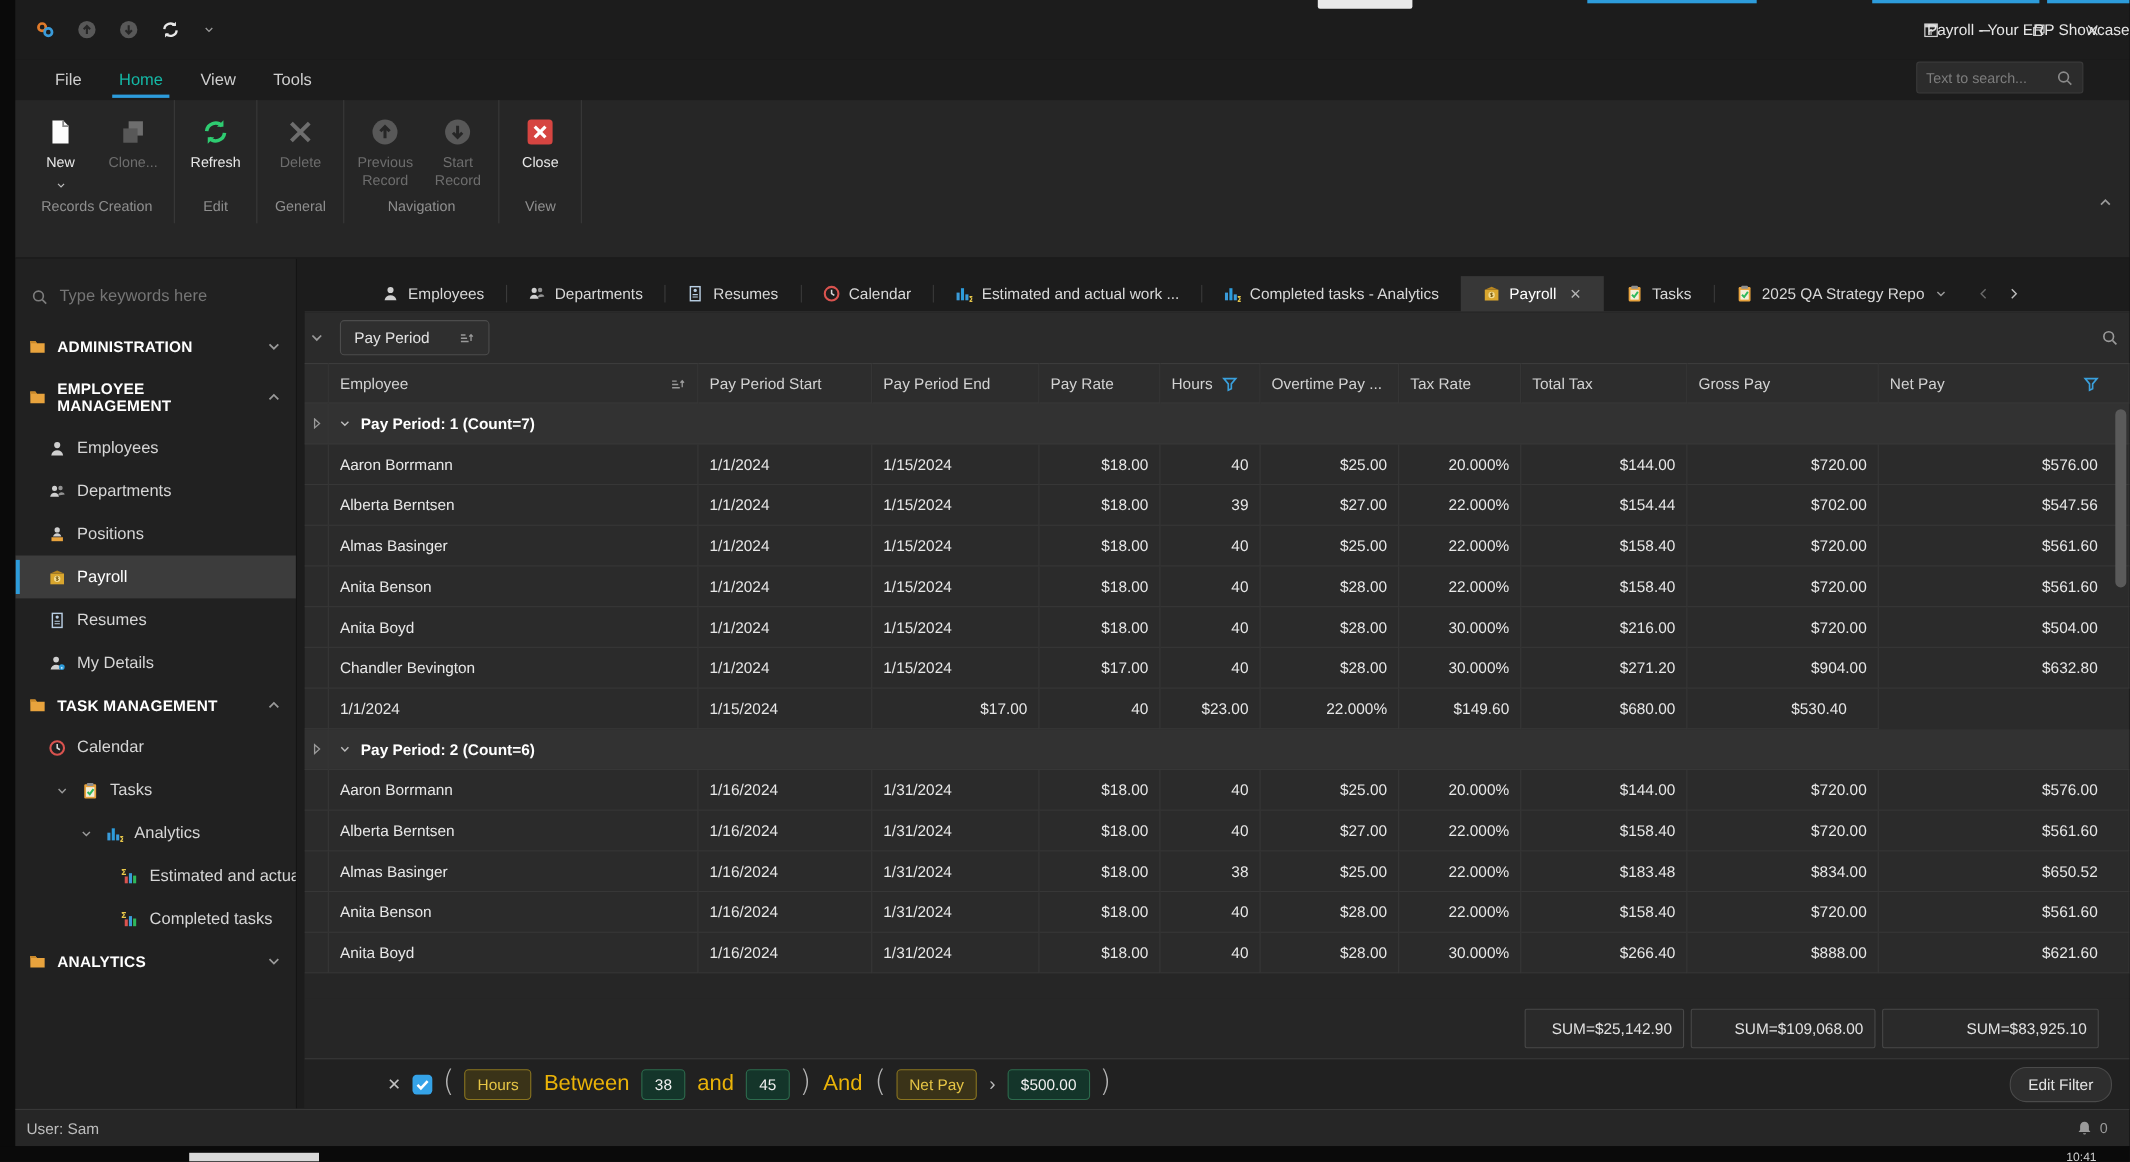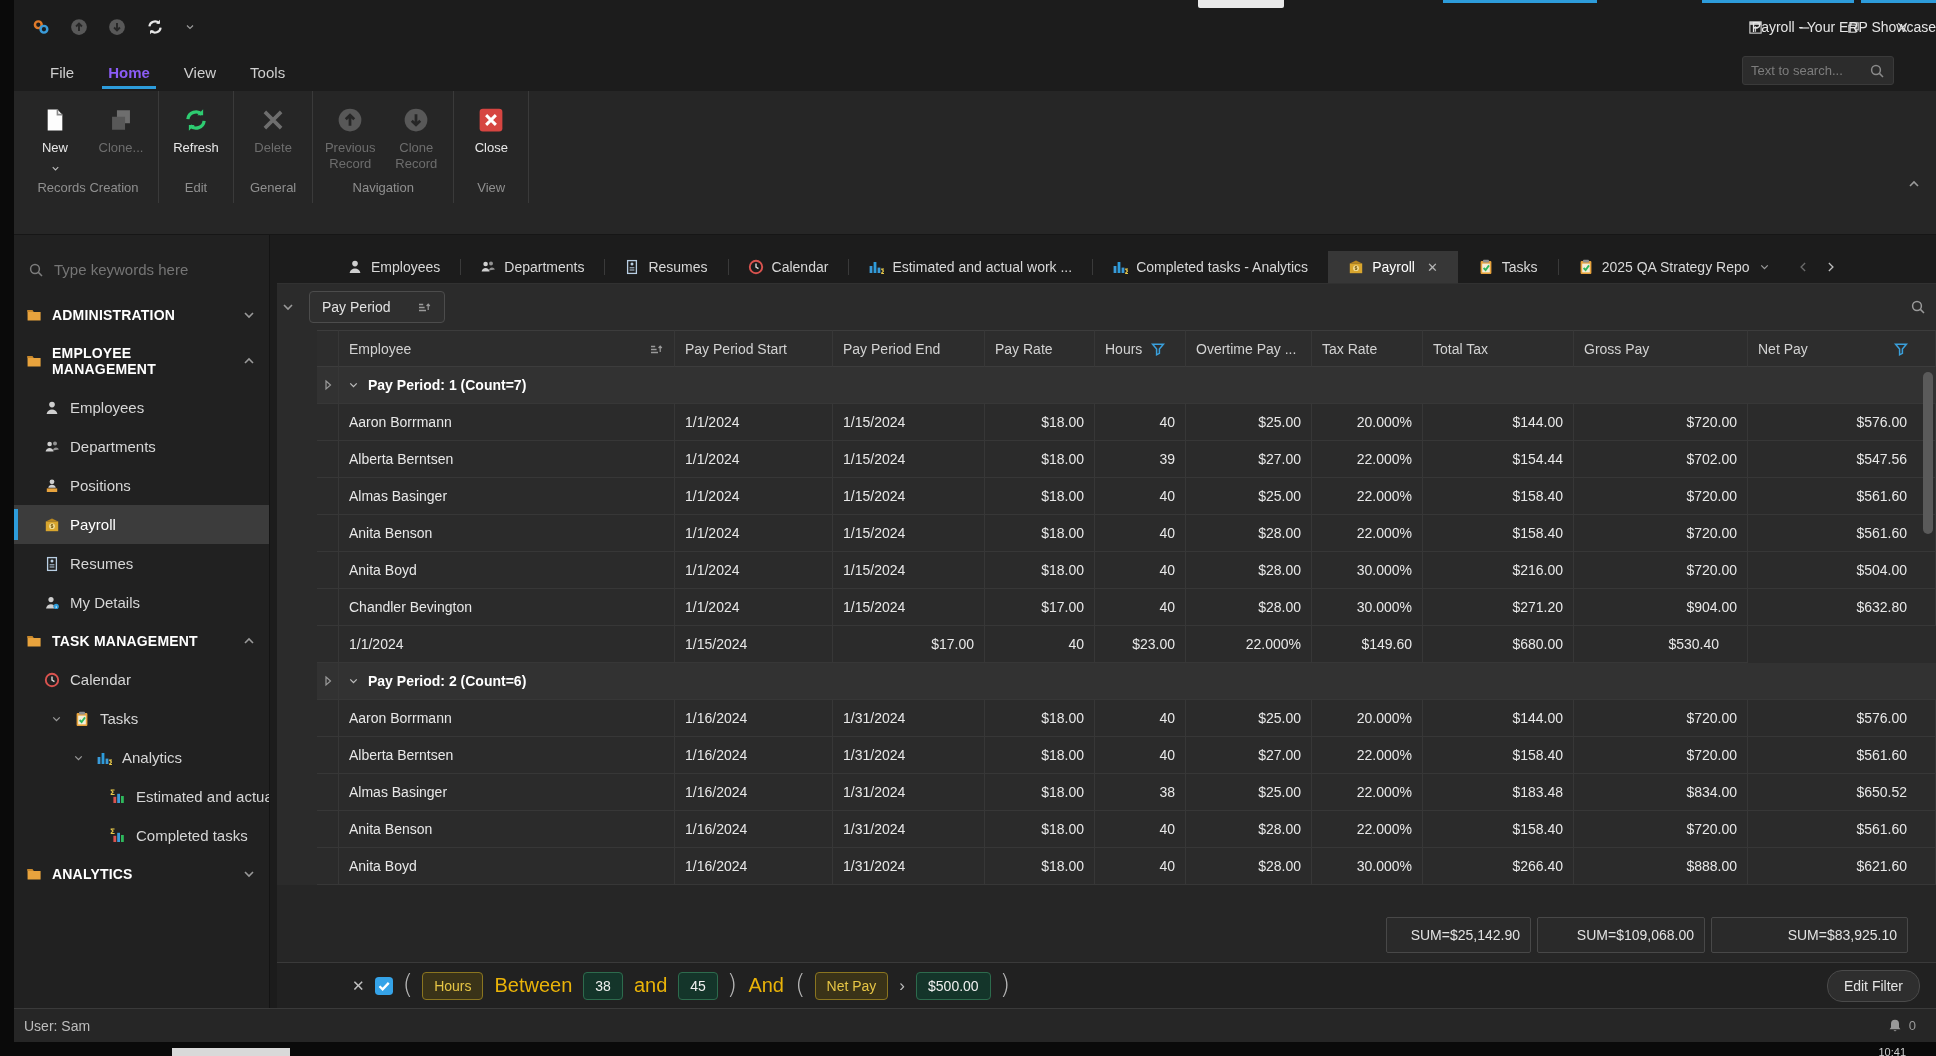--- a/index.html
+++ b/index.html
@@ -17,21 +17,21 @@
   .tb-left .icn svg { width:18px; height:18px; }
   .tb-title { position:absolute; left:0; right:0; text-align:right; color:#e6e6e6; font-size:14px; pointer-events:none; }
   .tb-right { margin-left:auto; display:flex; align-items:center; gap:34px; padding-right:26px; }
   .tb-right .icn svg { width:15px; height:15px; }
   .frag { position:absolute; top:0; height:3px; background:#2d9cdb; }
   .frag-white { position:absolute; top:0; height:8px; background:#e9e9e9; border-radius:0 0 2px 2px; }
 
   
   .menubar { height:37px; display:flex; align-items:center; padding-left:22px; position:relative; background:#1c1c1c; }
   .menu-item { color:#cfcfcf; font-size:15px; padding:6px 14px; margin-right:6px; cursor:default; position:relative; }
-  .menu-item.active { color:#8b5cf6; font-weight:bold; }
+  .menu-item.active { color:#14b8a6; font-weight:normal; }
   .menu-item.active::after { content:""; position:absolute; left:8px; right:8px; bottom:-2px; height:3px; background:#2d9cdb; }
   .search-box { position:absolute; right:42px; top:2px; width:152px; height:29px; background:#2c2c2c; border:1px solid #3a3a3a; border-radius:3px; display:flex; align-items:center; padding:0 8px; }
   .search-box input { flex:1; background:transparent; border:none; outline:none; color:#bdbdbd; font-size:13px; width:110px; font-family:"Liberation Sans",sans-serif; }
   .search-box input::placeholder { color:#7d7d7d; }
   .search-box .icn { color:#8a8a8a; }
 
   
   .ribbon { height:144px; background:#262626; border-bottom:1px solid #161616; position:relative; }
   .rb-row { display:flex; height:112px; padding-left:4px; }
   .rb-group { display:flex; flex-direction:column; border-right:1px solid #3a3a3a; padding:0 6px; }
@@ -73,21 +73,21 @@
   .tab-nav .dim { color:#6a6a6a; }
 
   .grid-panel { flex:1; background:#2b2b2b; display:flex; flex-direction:column; min-height:0; position:relative; }
 
   .grouprow { height:46px; display:flex; align-items:center; position:relative; }
   .grouprow .collapse-chev { color:#9a9a9a; margin-left:2px; width:18px; }
   .group-chip { display:flex; align-items:center; gap:26px; border:1px solid #4c4c4c; background:#2f2f2f; border-radius:4px; padding:7px 12px; color:#e2e2e2; font-size:14px; margin-left:12px; }
   .grouprow .view-search { position:absolute; right:10px; color:#9a9a9a; }
 
   .g-grid { --cols:22px 336px 158px 152px 110px 91px 126px 111px 151px 174px minmax(0,1fr); }
-  .g-row { display:grid; grid-template-columns:var(--cols);margin-left:40px; }
+  .g-row { display:grid; grid-template-columns:var(--cols); }
   .g-cell { height:37px; line-height:36px; padding:0 10px; font-size:14px; color:#e8e8e8; border-right:1px solid #373737; border-bottom:1px solid #373737; overflow:hidden; white-space:nowrap; }
   .g-cell.r { text-align:right; }
   .g-cell.ind { padding:0; border-right:1px solid #373737; }
   .g-head .g-cell { background:#2d2d2d; color:#d2d2d2; border-top:1px solid #3c3c3c; border-bottom:1px solid #3c3c3c; display:flex; align-items:center; line-height:normal; }
   .g-head .g-cell.last { padding-right:14px; }
   .g-head .sort { margin-left:auto; }
   .g-head .funnel { margin-left:8px; }
   .g-head .funnel.end { margin-left:auto; margin-right:12px; }
   .grow-group .g-gcell { grid-column:2 / -1; background:#323232; font-weight:bold; color:#ffffff; border-bottom:1px solid #373737; height:37px; line-height:36px; font-size:14px; padding:0 8px; display:flex; align-items:center; gap:8px; }
   .grow-group .g-cell.ind { background:#323232; display:flex; align-items:center; justify-content:center; }
@@ -274,21 +274,21 @@
                 </span>
                 <span class="rb-lbl">Previous Record</span>
               </div>
               <div class="rb-btn disabled">
                 <span class="icn">
                   <svg viewBox="0 0 16 16">
                     <circle cx="8" cy="8" r="7" fill="#585858"></circle>
                     <path d="M8 4.5v6M5.4 8.4L8 11l2.6-2.6" stroke="#262626" stroke-width="1.7" fill="none"></path>
                   </svg>
                 </span>
-                <span class="rb-lbl">Clone Record</span>
+                <span class="rb-lbl">Start Record</span>
               </div>
             </div>
             <div class="rb-caption">Navigation</div>
           </div>
           <div class="rb-group">
             <div class="rb-btns">
               <div class="rb-btn">
                 <span class="icn">
                   <svg viewBox="0 0 16 16">
                     <rect x="1" y="1" width="14" height="14" rx="2" fill="#d64541"></rect>

